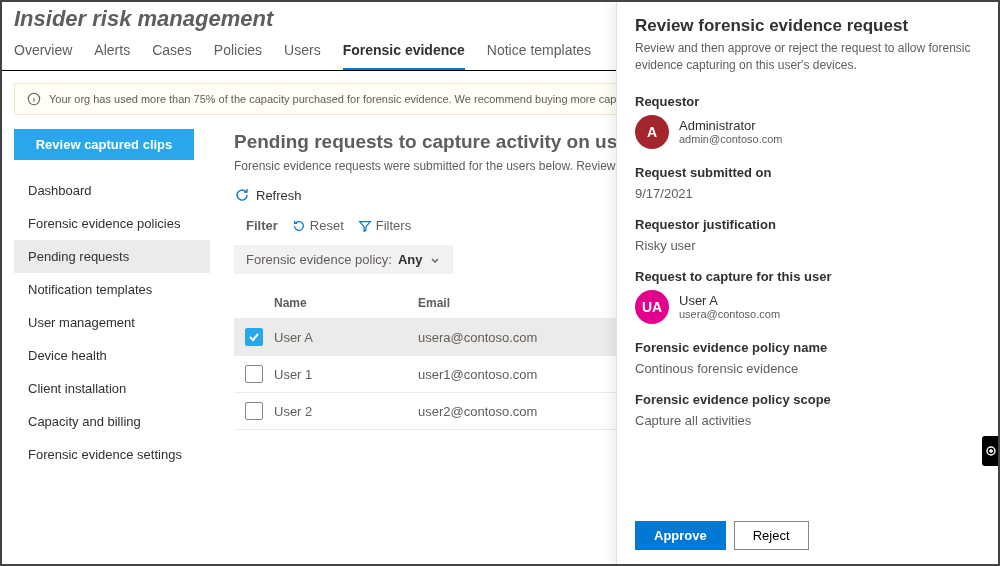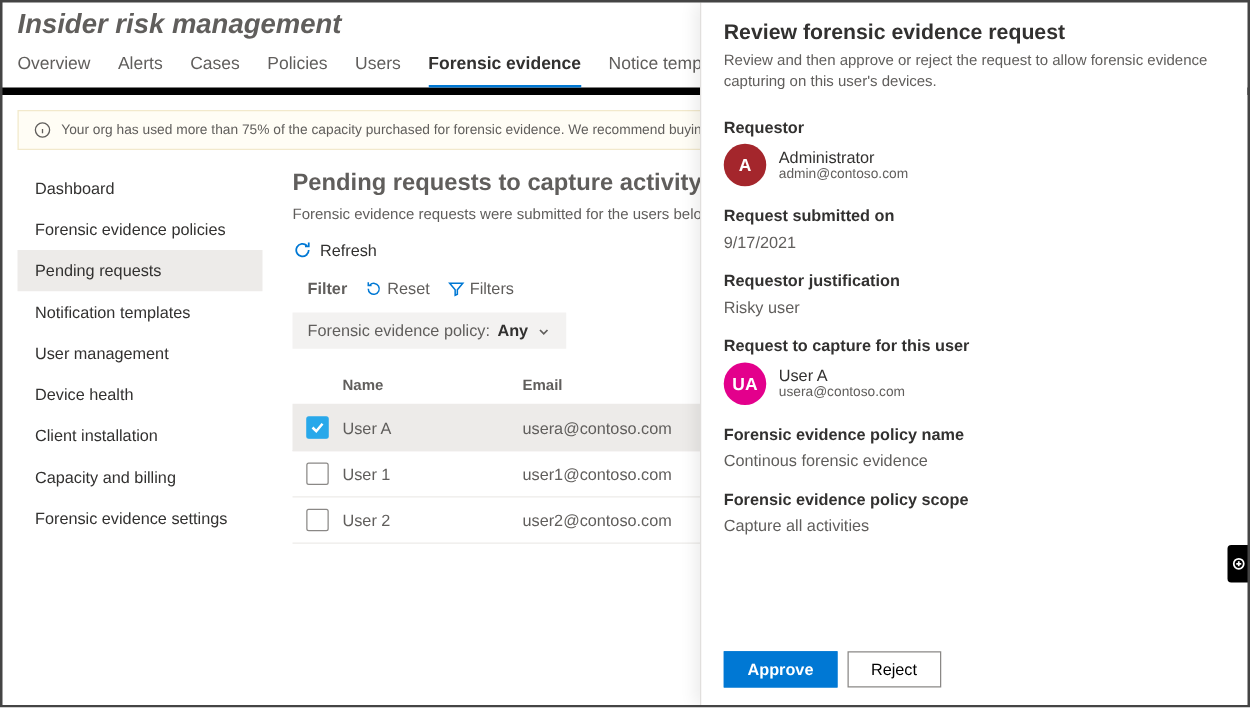--- a/index.html
+++ b/index.html
@@ -7,21 +7,21 @@
     
     .app-container { display: flex; flex-direction: column; height: 100%; }
     
     .header { padding: 6px 14px 0 14px; font-style: italic; }
     .header-row { display: flex; align-items: center; justify-content: space-between; }
     .page-title { font-size: 22px; font-weight: 600; color: #605e5c; }
     .header-actions { display: flex; gap: 16px; align-items: center; color: #605e5c; font-size: 13px; }
     .header-action { display: flex; align-items: center; gap: 4px; cursor: pointer; }
     .header-action svg { width: 14px; height: 14px; }
     
-    .tabs { display: flex; gap: 22px; padding: 10px 14px 0 14px; border-bottom: 6px solid #000000; }
+    .tabs { display: flex; gap: 22px; padding: 10px 14px 0 14px; border-bottom: 1px solid #000000; }
     .tab { padding-bottom: 10px; font-size: 14px; color: #605e5c; cursor: pointer; border-bottom: 2px solid transparent; }
     .tab.active { color: #323130; font-weight: 600; border-bottom-color: #0078d4; }
     
     .warning-banner { margin: 12px 14px 0 14px; background: #fffdf5; border: 1px solid #f2e9cc; padding: 8px 12px; font-size: 11px; color: #605e5c; display: flex; align-items: center; gap: 8px; }
     .warning-banner svg { width: 14px; height: 14px; flex-shrink: 0; }
     
     .content { display: flex; flex: 1; overflow: hidden; }
     
     .left-col { width: 210px; padding: 14px 0 0 14px; }
     .review-btn { background: #28a8ea; color: #fff; border: none; padding: 8px 16px; font-size: 13px; font-weight: 600; cursor: pointer; width: 180px; margin-bottom: 14px; }
@@ -50,21 +50,21 @@
     .table-header { display: flex; padding: 8px 0; font-size: 12px; font-weight: 600; color: #605e5c; border-bottom: 1px solid #edebe9; }
     .col-check { width: 40px; display: flex; justify-content: center; }
     .col-name { width: 144px; }
     .col-email { flex: 1; }
     .col-req { width: 30px; }
     .table-row { display: flex; align-items: center; padding: 9px 0; font-size: 13px; border-bottom: 1px solid #edebe9; color: #605e5c; }
     .table-row.selected { background: #edebe9; }
     .checkbox { width: 18px; height: 18px; border: 1px solid #8a8886; border-radius: 2px; display: flex; align-items: center; justify-content: center; cursor: pointer; background: #fff; }
     .checkbox.checked { background: #28a8ea; border-color: #28a8ea; color: #fff; }
     
-    .detail-panel { position: absolute; top: 2px; right: 2px; bottom: 2px; width: 438px; background: #fff; border-left: 1px solid #e1dfdd; box-shadow: -4px 0 12px rgba(0,0,0,0.08); padding: 14px 18px; display: flex; flex-direction: column; }
+    .detail-panel { position: absolute; top: 2px; right: 2px; bottom: 2px; width: 382px; background: #fff; border-left: 1px solid #e1dfdd; box-shadow: -4px 0 12px rgba(0,0,0,0.08); padding: 14px 18px; display: flex; flex-direction: column; }
     .detail-title { font-size: 17px; font-weight: 600; margin-bottom: 4px; }
     .detail-desc { font-size: 12px; color: #605e5c; margin-bottom: 14px; line-height: 1.4; }
     .section-label { font-size: 13px; font-weight: 600; margin-bottom: 6px; margin-top: 6px; }
     .section-value { font-size: 13px; color: #605e5c; margin-bottom: 10px; }
     .persona { display: flex; align-items: center; gap: 10px; margin-bottom: 10px; }
     .avatar { width: 34px; height: 34px; border-radius: 50%; display: flex; align-items: center; justify-content: center; color: #fff; font-weight: 600; font-size: 14px; }
     .avatar.red { background: #a4262c; }
     .avatar.pink { background: #e3008c; }
     .persona-text { display: flex; flex-direction: column; }
     .persona-name { font-size: 13px; color: #323130; }
@@ -114,20 +114,21 @@
   <div class="warning-banner">
     <svg viewBox="0 0 16 16" fill="none" stroke="#605e5c" stroke-width="1.2">
         <circle cx="8" cy="8" r="6.5"></circle>
         <path d="M8 5v0M8 7v4"></path>
       </svg>
     <span>Your org has used more than 75% of the capacity purchased for forensic evidence. We recommend buying more capacity units before the limit is</span>
   </div>
 
   <div class="content">
     <div class="left-col">
+      <button class="review-btn">Review captured clips</button>
       <ul class="nav-list" id="nav">
           <li class="nav-item">Dashboard</li>
           <li class="nav-item">Forensic evidence policies</li>
           <li class="nav-item selected">Pending requests</li>
           <li class="nav-item">Notification templates</li>
           <li class="nav-item">User management</li>
           <li class="nav-item">Device health</li>
           <li class="nav-item">Client installation</li>
           <li class="nav-item">Capacity and billing</li>
           <li class="nav-item">Forensic evidence settings</li>

